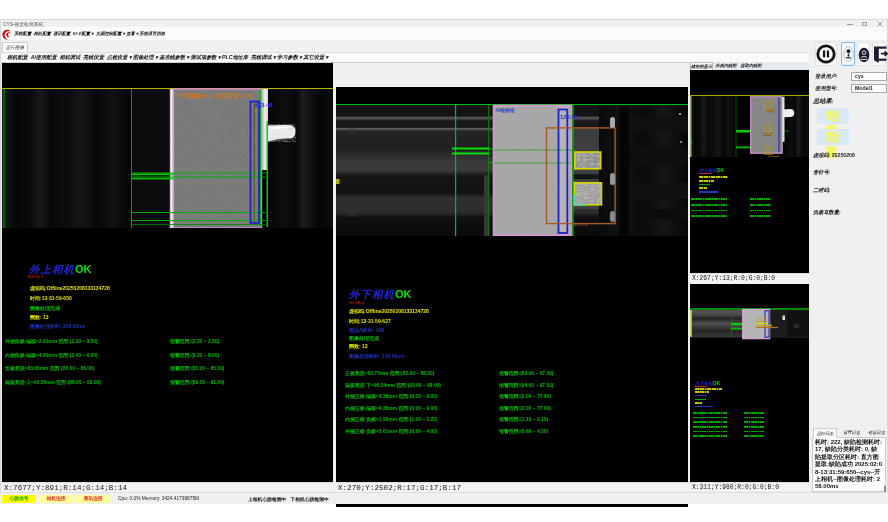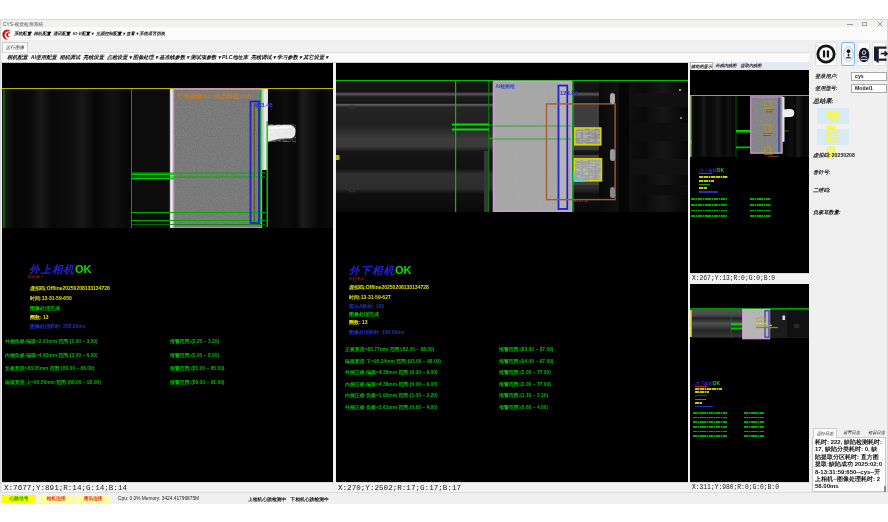--- a/index.html
+++ b/index.html
@@ -9,21 +9,21 @@
 #titlebar { position:absolute; left:1px; top:20px; width:886px; height:7px; background:#f2f1f0; }
 #titletxt { position:absolute; left:3px; top:20.5px; font-size:4.8px; color:#555; }
 #menubar { position:absolute; left:1px; top:27px; width:886px; height:14px; background:#fbfbfb; border-bottom:1px solid #eee; }
 #menutxt { position:absolute; left:14px; top:31px; font-size:4.3px; font-weight:bold; font-style:italic; color:#111; }
 #tabbar { position:absolute; left:1px; top:41px; width:886px; height:11px; background:#f0f0f0; }
 #tab1 { position:absolute; left:2px; top:42px; width:26px; height:10px; background:#fdfdfd; border:1px solid #ccc; border-bottom:none; font-size:4.6px; font-style:italic; color:#222; text-align:center; line-height:10px; }
 #toolbar { position:absolute; left:1px; top:52px; width:886px; height:11px; background:#fafafa; border-top:1px solid #dcdcdc; border-bottom:1px solid #ccc; }
 #tooltxt { position:absolute; left:7px; top:54px; font-size:5.2px; font-weight:bold; font-style:italic; color:#111; }
 .panel { position:absolute; top:63px; height:420px; background:#000; overflow:hidden; }
 #lp { left:2px; width:331px; }
-#cp { left:336px; width:352px; }
+#cp { left:336px; width:352px;margin-top:24px; }
 #rp1 { position:absolute; left:690px; top:70px; width:119px; height:203px; background:#000; overflow:hidden; }
 #rp2 { position:absolute; left:690px; top:284px; width:119px; height:198px; background:#000; overflow:hidden; }
 .pstat { position:absolute; height:10px; background:#f2f2f2; border-top:1px solid #ddd; font-family:"Liberation Mono", monospace; font-size:7.6px; color:#222; line-height:10px; }
 .rtab { position:absolute; top:62px; height:8px; font-size:4.2px; color:#222; text-align:center; line-height:8px; font-style:italic; }
 #side { position:absolute; left:809px; top:41px; width:78px; height:462px; background:#f0f0f0; }
 .sbtn { position:absolute; background:#fdfdfd; border:1px solid #e2e2e2; border-radius:2px; }
 .slab { position:absolute; font-size:5.2px; font-style:italic; font-weight:bold; color:#222; white-space:nowrap; }
 .sinput { position:absolute; left:851px; width:36px; height:9px; background:#fff; border:1px solid #aaa; font-size:5.2px; font-weight:bold; color:#222; line-height:7px; padding-left:3px; }
 .resbox { position:absolute; left:817px; width:32px; height:16px; background:#d9eaf7; color:#f8f83c; font-size:13px; font-weight:bold; text-align:center; line-height:16px; letter-spacing:4px; text-indent:4px; }
 #logbox { position:absolute; left:812px; top:437px; width:74px; height:55px; background:#fdfdfd; border:1px solid #ccc; font-size:6px; font-weight:bold; color:#111; line-height:7.4px; padding:1px 2px 0 2px; word-break:break-all; }

